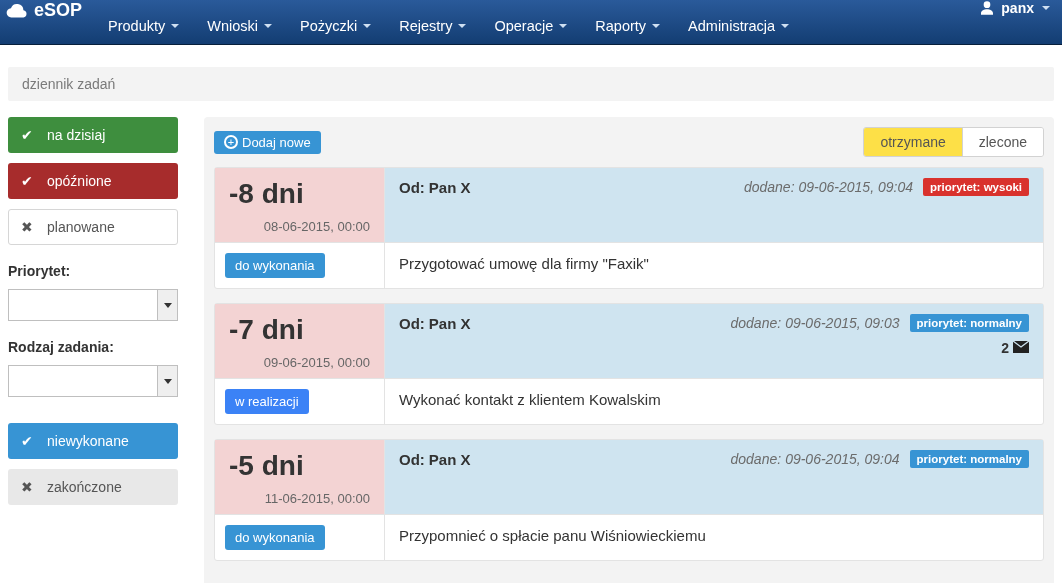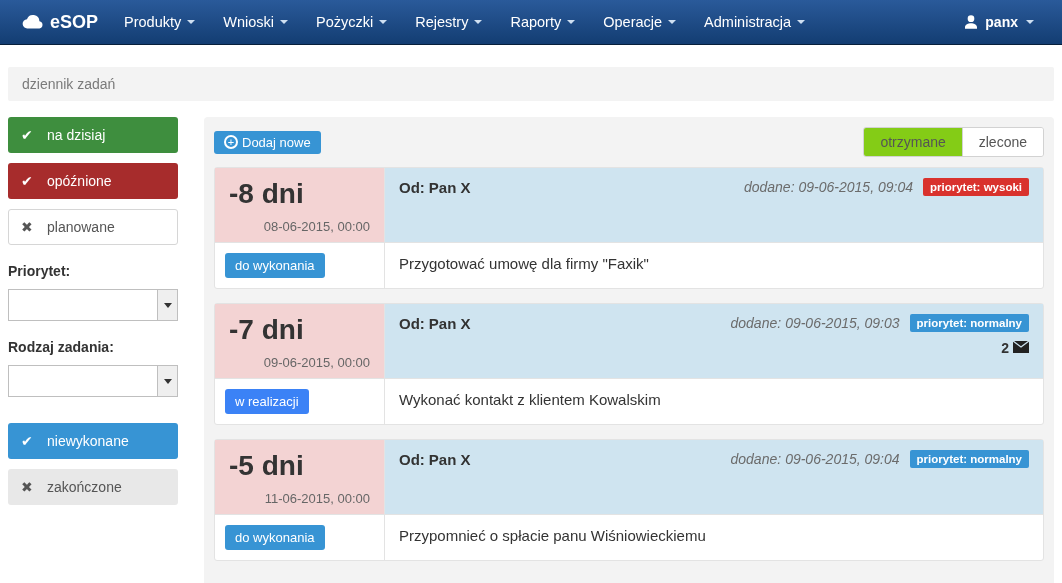--- a/index.html
+++ b/index.html
@@ -7,23 +7,23 @@
     font-family: "Segoe UI", "Helvetica Neue", Arial, sans-serif;
     background: #ffffff;
     font-size: 14px;
     color: #333;
   }
   
   .navbar {
     background: linear-gradient(#2a5a9a, #133d72);
     color: #fff;
     display: flex;
-    align-items: center;
+    align-items: flex-start;
     height: 45px;
-    padding: 0 16px;
+    padding: 0 0;
     border-bottom: 1px solid #071f3b;
   }
   .brand {
     display: flex; align-items: center; gap: 6px;
     font-weight: 600; font-size: 18px; padding: 0 12px 0 6px;
     cursor: pointer;
   }
   .brand svg { width: 22px; height: 18px; fill: #fff; }
   .nav-item {
     color: #fff; padding: 0 14px; height: 52px;
@@ -86,21 +86,21 @@
     background:#3794d4; color:#fff; border-radius:3px;
     padding:4px 10px; font-size:13px; display:flex; align-items:center; gap:4px;
     cursor:pointer;
   }
   .add-btn .plus {
     width:14px;height:14px;border:2px solid #fff;border-radius:50%;
     display:flex;align-items:center;justify-content:center;font-size:11px;line-height:0;
   }
   .tabs { margin-left:auto; display:flex; border:1px solid #d2d2d2; border-radius:3px; overflow:hidden; }
   .tab { padding:6px 16px; background:#fff; color:#555; cursor:pointer; font-size:14px;}
-  .tab.active { background:#84cc16; }
+  .tab.active { background:#fde047; }
   .tab + .tab { border-left:1px solid #d2d2d2; }
 
   .task {
     background:#fff; border:1px solid #e3e3e3; border-radius:3px;
     margin-bottom:14px; display:grid;
     grid-template-columns: 170px 1fr; grid-template-rows:auto auto;
   }
   .task .date-cell {
     grid-column:1; grid-row:1; background:#f3d3d3;
     padding:10px 14px 8px; border-right:1px solid #e3e3e3;
@@ -158,25 +158,25 @@
     </div>
     <div class="nav-item">
       <span>Pożyczki</span>
       <span class="caret"></span>
     </div>
     <div class="nav-item">
       <span>Rejestry</span>
       <span class="caret"></span>
     </div>
     <div class="nav-item">
+      <span>Operacje</span>
+      <span class="caret"></span>
+    </div>
+    <div class="nav-item">
       <span>Raporty</span>
-      <span class="caret"></span>
-    </div>
-    <div class="nav-item">
-      <span>Operacje</span>
       <span class="caret"></span>
     </div>
     <div class="nav-item">
       <span>Administracja</span>
       <span class="caret"></span>
     </div>
   <div class="nav-spacer"></div>
   <div class="brand-right">
     <svg viewBox="0 0 24 24">
         <path d="M12 12a5 5 0 1 0-5-5 5 5 0 0 0 5 5zm0 2c-4 0-9 2-9 6v2h18v-2c0-4-5-6-9-6z"></path>

